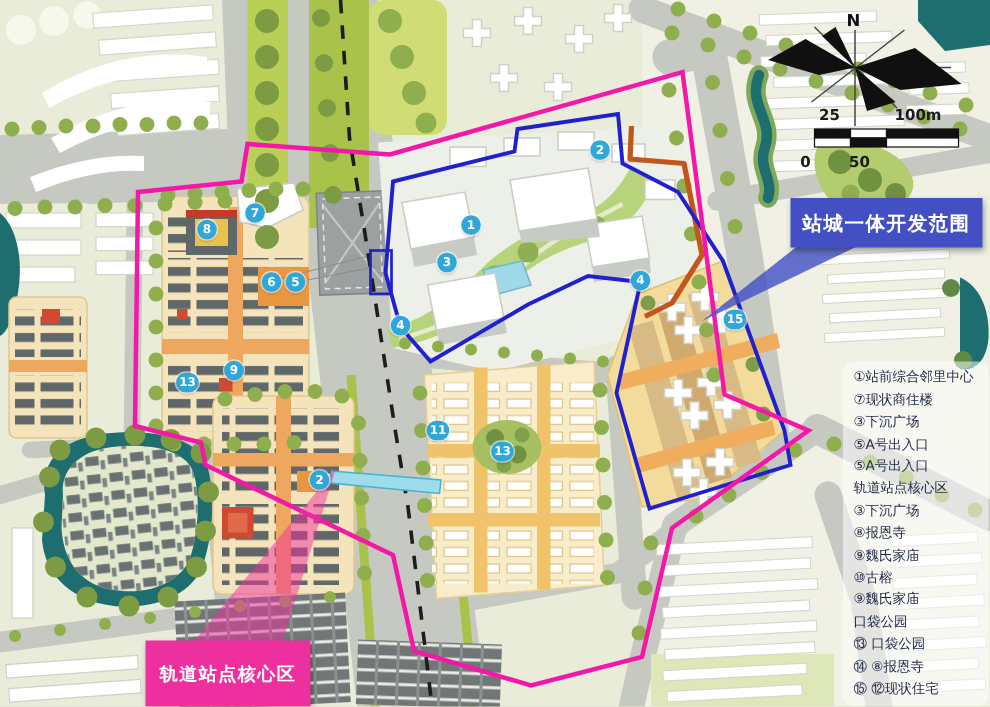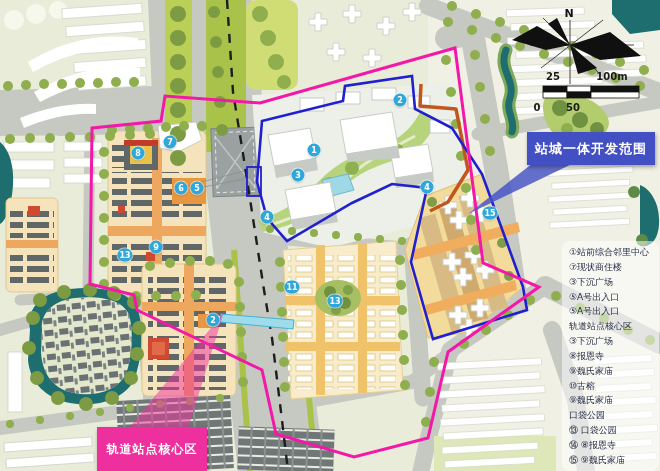--- a/index.html
+++ b/index.html
@@ -538,16 +538,16 @@
   <div class="li">⑤A号出入口</div>
   <div class="li">轨道站点核心区</div>
   <div class="li">③下沉广场</div>
   <div class="li">⑧报恩寺</div>
   <div class="li">⑨魏氏家庙</div>
   <div class="li">⑩古榕</div>
   <div class="li">⑨魏氏家庙</div>
   <div class="li">口袋公园</div>
   <div class="li">⑬ 口袋公园</div>
   <div class="li">⑭ ⑧报恩寺</div>
-  <div class="li">⑮ ⑨魏氏家庙</div>
+  <div class="li">⑮ ⑫现状住宅</div>
 </div>
 
 </div>
 
 </body></html>

